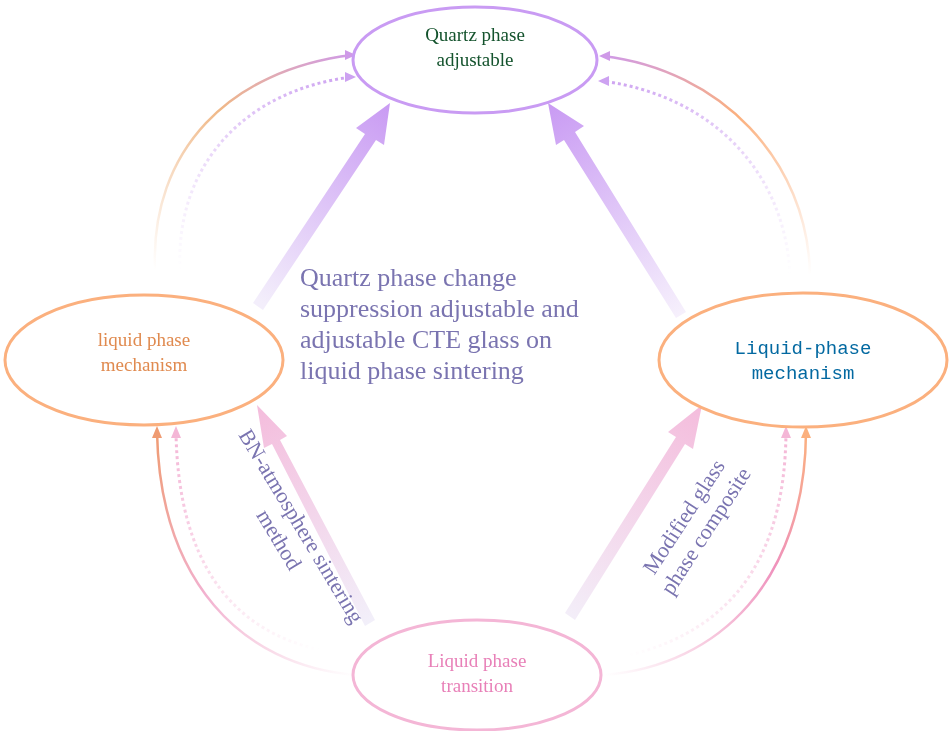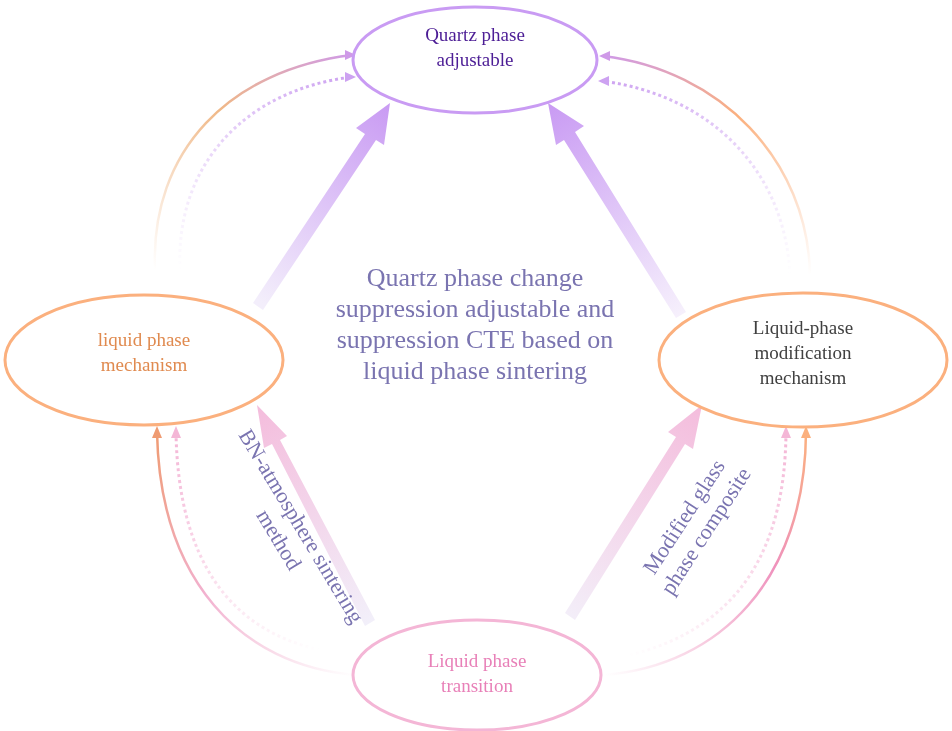--- a/index.html
+++ b/index.html
@@ -1,20 +1,20 @@
 <!DOCTYPE html>
 <html><head>
   <meta charset="utf-8">
   <style>
     html, body { margin: 0; padding: 0; background: #ffffff; }
     body { width: 952px; height: 731px; position: relative; overflow: hidden; font-family: "Liberation Serif", "DejaVu Serif", serif; }
     #diagram { position: absolute; left: 0; top: 0; width: 952px; height: 731px; }
     .node-label { position: absolute; text-align: center; line-height: 25px; font-size: 19px; }
     .node-label span { display: block; }
-    .center-title { position: absolute; left: 300px; top: 262px; width: 350px; text-align: center; font-size: 26px; line-height: 31px; color: #7a74b0; }
+    .center-title { position: absolute; left: 300px; top: 262px; width: 350px; text-align: left; font-size: 26px; line-height: 31px; color: #7a74b0; }
     .center-title span { display: block; }
     .edge-label { position: absolute; font-size: 22px; line-height: 26px; color: #7a74b0; text-align: center; white-space: nowrap; }
     .edge-label span { display: block; }
   </style>
 </head>
 <body>
 
 <svg id="diagram" viewBox="0 0 952 731" xmlns="http://www.w3.org/2000/svg">
   <defs>
 
@@ -121,45 +121,44 @@
   <g>
     <polygon points="565,613 575,620 685,444 693,449 702,405 668,432 676,437" fill="url(#gBotRight)"></polygon>
   </g>
 
   <ellipse cx="475" cy="60" rx="122" ry="53" fill="#ffffff" stroke="#c99bf3" stroke-width="3"></ellipse>
   <ellipse cx="144" cy="360" rx="139" ry="65" fill="#ffffff" stroke="#fbb07e" stroke-width="3"></ellipse>
   <ellipse cx="803" cy="360" rx="144" ry="67" fill="#ffffff" stroke="#fbb07e" stroke-width="3"></ellipse>
   <ellipse cx="477" cy="675" rx="124" ry="55" fill="#ffffff" stroke="#f4b6d6" stroke-width="3"></ellipse>
 </svg>
 
-<div class="node-label" style="left:375px; top:22px; width:200px; color:#4c1d95;">
+<div class="node-label" style="left:375px; top:22px; width:200px; color:#14532d;">
   <span>Quartz phase</span>
   <span>adjustable</span>
 </div>
 
 <div class="node-label" style="left:44px; top:327px; width:200px; color:#e08a4f;">
   <span>liquid phase</span>
   <span>mechanism</span>
 </div>
 
-<div class="node-label" style="left:703px; top:315px; width:200px; color:#404040;">
+<div class="node-label" style="left:703px; top:337px; width:200px; color:#0369a1;font-family:Liberation Mono, monospace;">
   <span>Liquid-phase</span>
-  <span>modification</span>
   <span>mechanism</span>
 </div>
 
 <div class="node-label" style="left:377px; top:648px; width:200px; color:#e880b8;">
   <span>Liquid phase</span>
   <span>transition</span>
 </div>
 
 <div class="center-title">
   <span>Quartz phase change</span>
   <span>suppression adjustable and</span>
-  <span>suppression CTE based on</span>
+  <span>adjustable CTE glass on</span>
   <span>liquid phase sintering</span>
 </div>
 
 <div class="edge-label" style="left:160px; top:507px; width:260px; transform: rotate(59deg); transform-origin: 130px 26px;">
   <span>BN-atmosphere sintering</span>
   <span>method</span>
 </div>
 
 <div class="edge-label" style="left:595px; top:498px; width:200px; transform: rotate(-57deg); transform-origin: 100px 26px;">
   <span>Modified glass</span>

